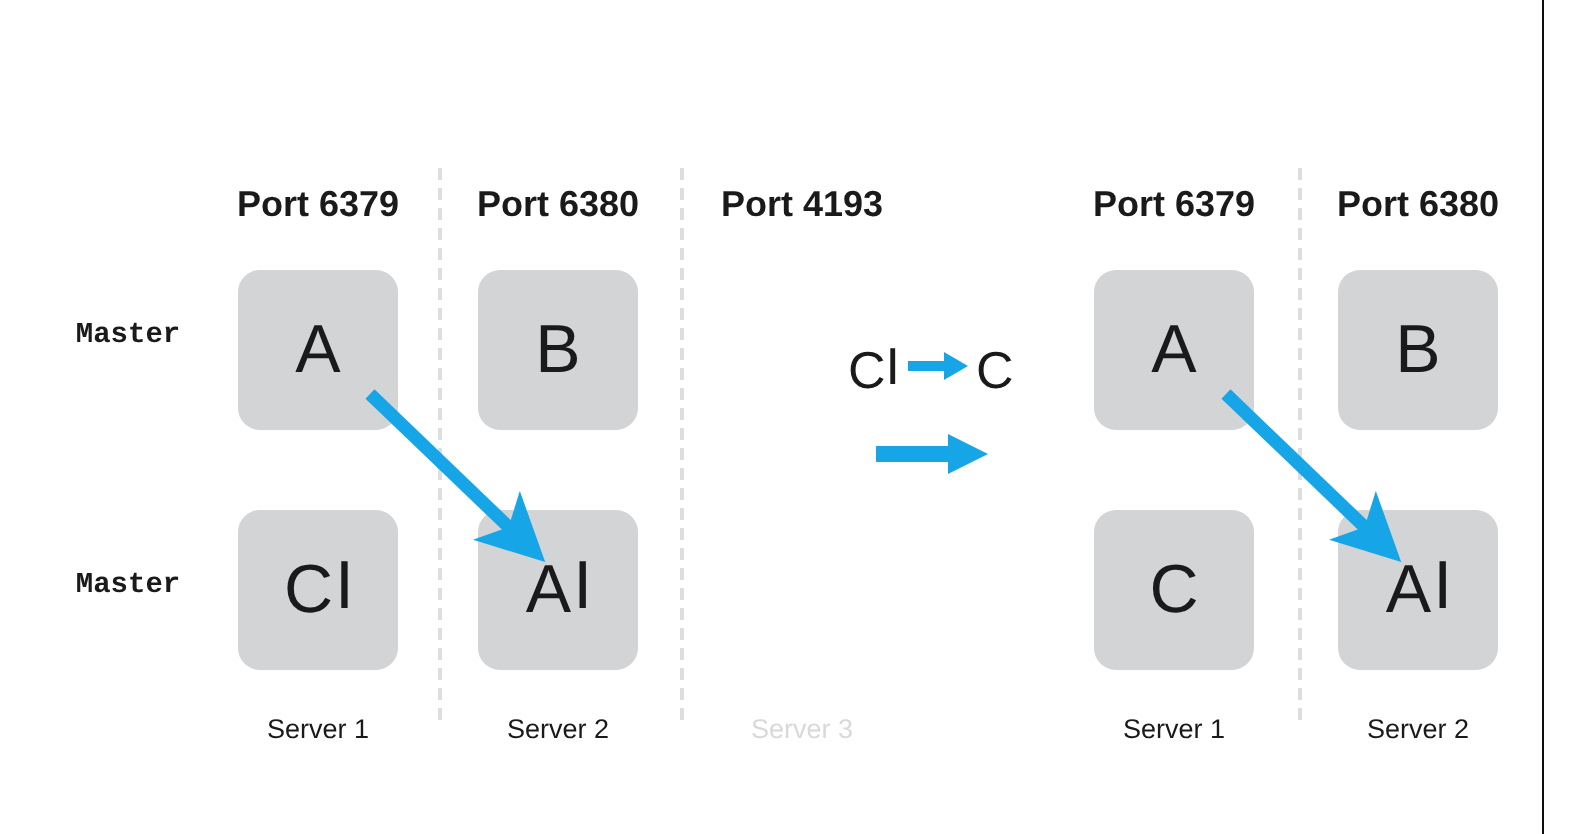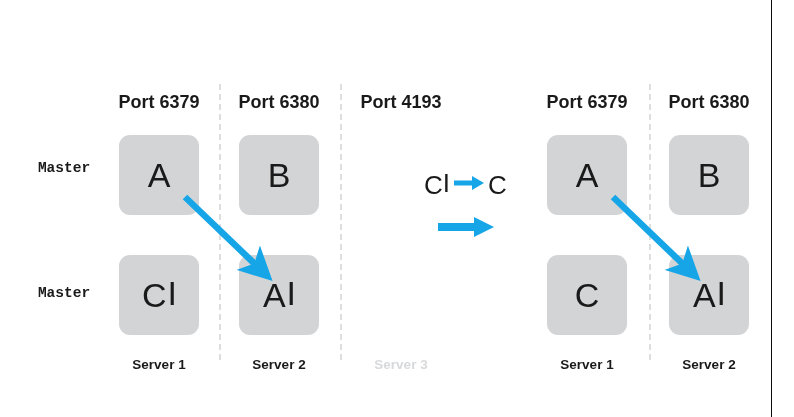--- a/index.html
+++ b/index.html
@@ -59,21 +59,21 @@
     font-weight: 700;
     color: #1a1a1a;
     white-space: nowrap;
   }
   .server {
     position: absolute;
     top: 357px;
     width: 96px;
     text-align: center;
     font-size: 13.5px;
-    font-weight: 700;
+    font-weight: 400;
     color: #1a1a1a;
     white-space: nowrap;
   }
   .server.faded { color: #d8d9db; }
 
   .node {
     position: absolute;
     width: 80px;
     height: 80px;
     left: 8px;

